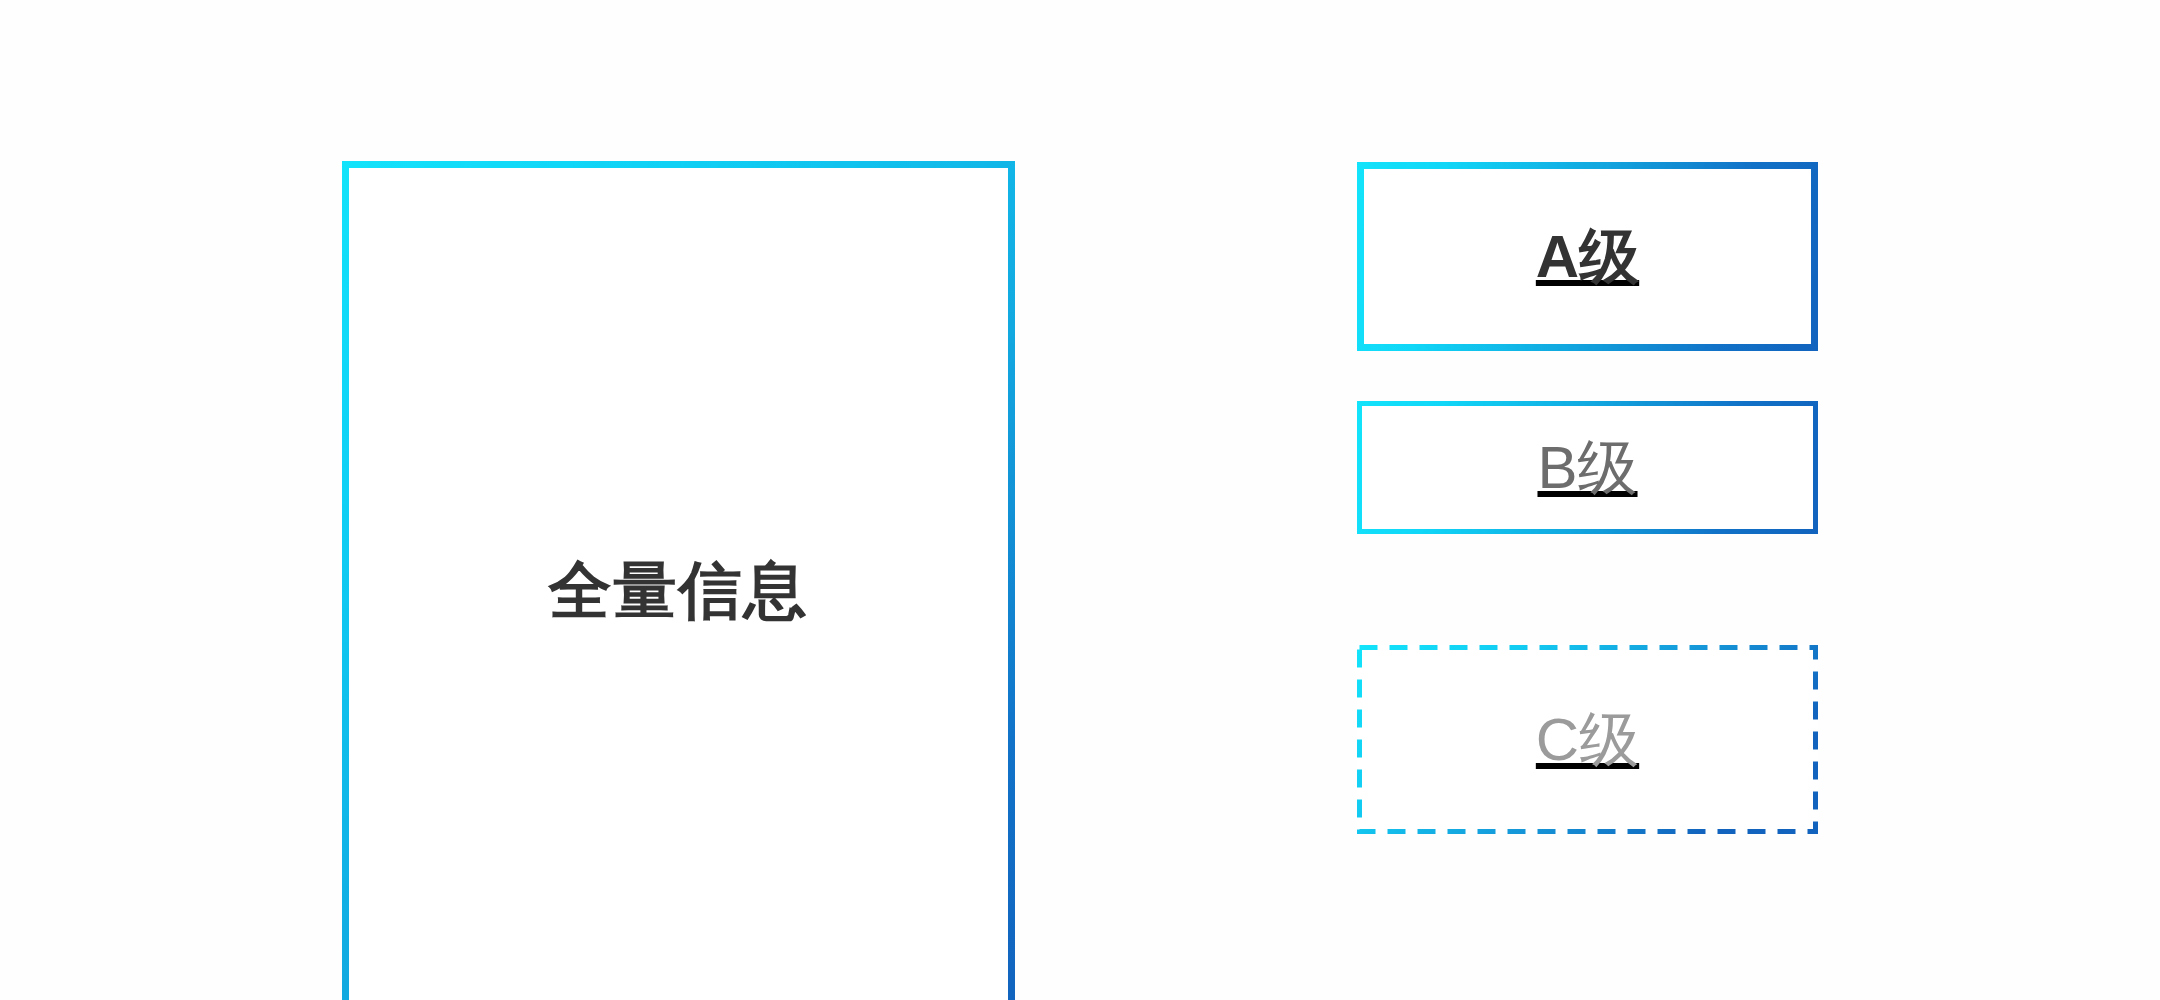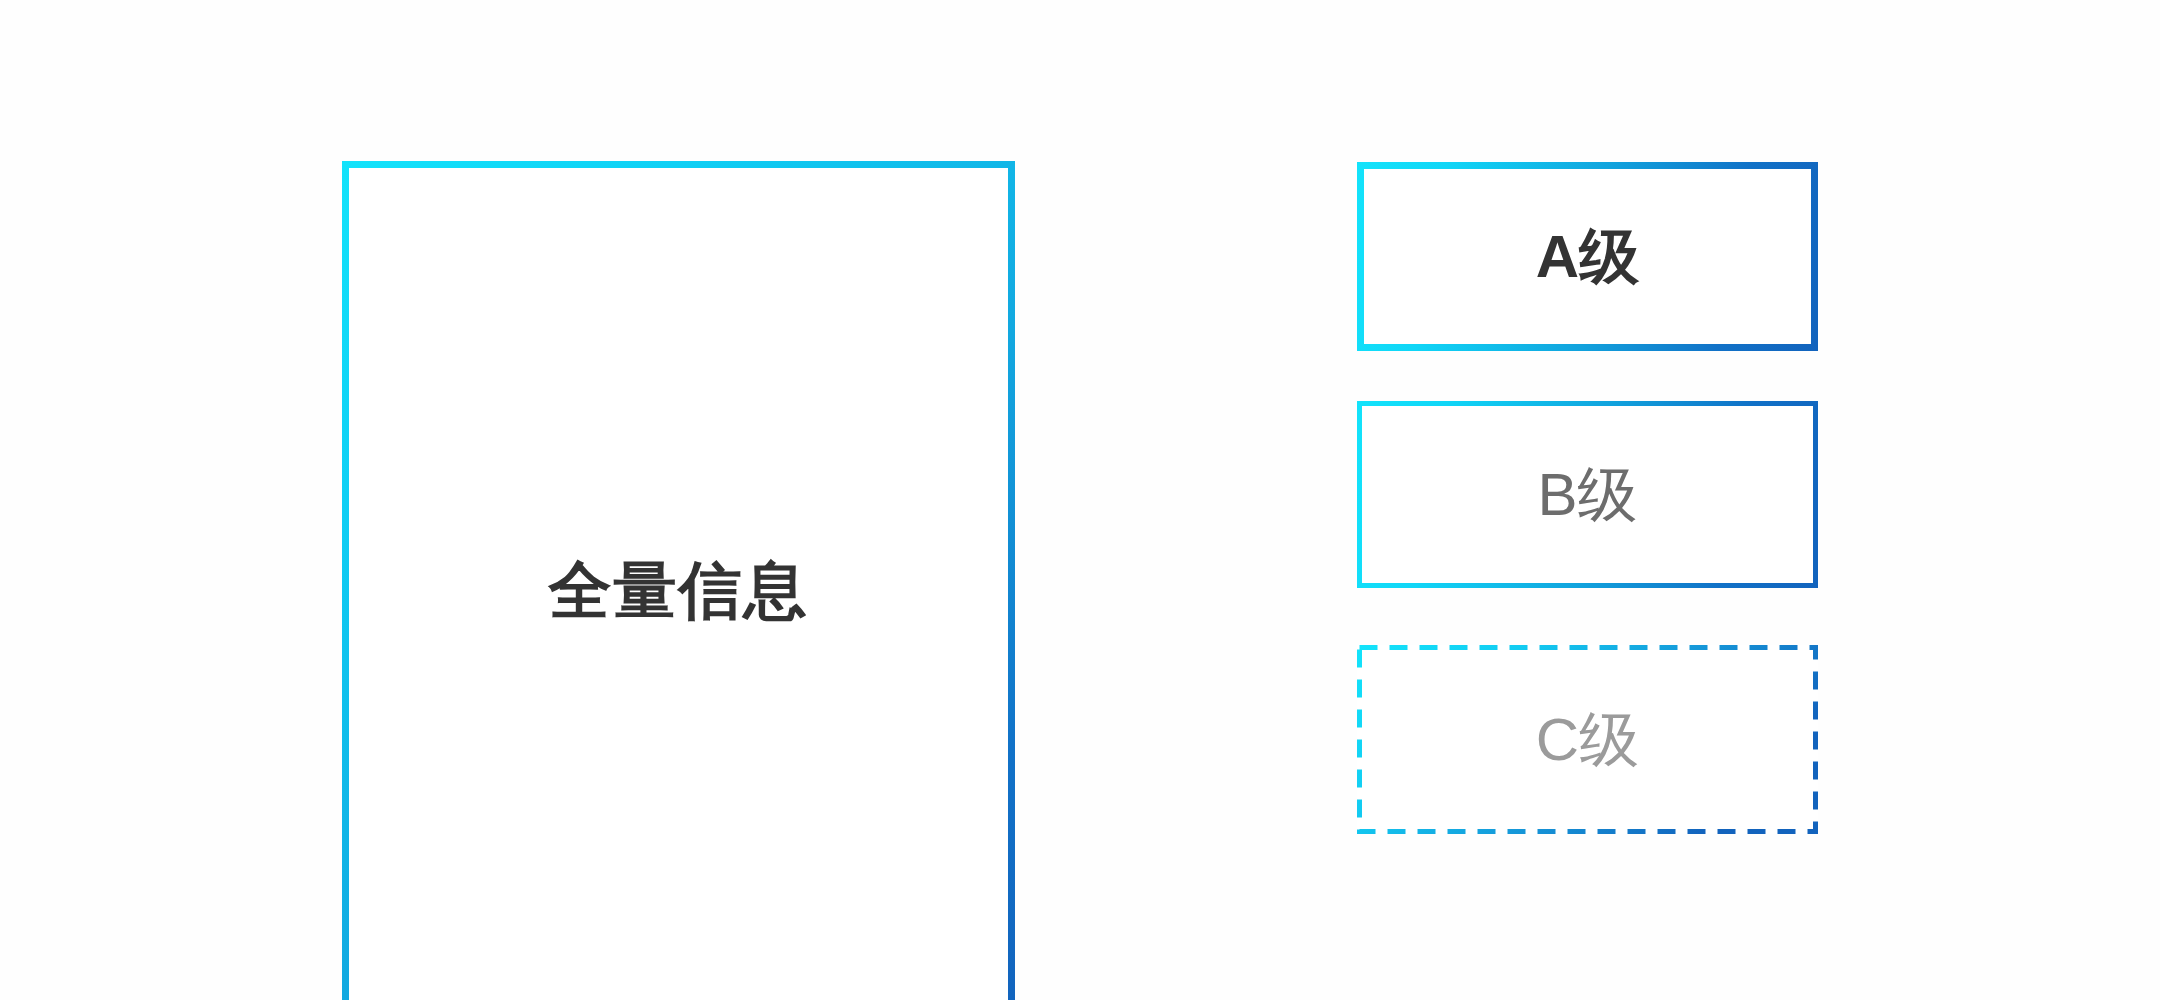--- a/index.html
+++ b/index.html
@@ -48,20 +48,21 @@
   
   .level-box {
     position: absolute;
     left: 1357px;
     width: 461px;
     box-sizing: border-box;
     display: flex;
     align-items: center;
     justify-content: center;
     background: #ffffff;
+    text-decoration: underline;
   }
   .level-label {
     font-size: 60px;
     line-height: 1;
     white-space: nowrap;
   }
 
   
   .level-a {
     top: 162px;
@@ -72,21 +73,21 @@
       linear-gradient(100deg, #13e3fb 0%, #10d6f7 18%, #11a2dd 52%, #1171c7 80%, #1263bd 100%) border-box;
   }
   .level-a .level-label {
     font-weight: bold;
     color: #333333;
   }
 
   
   .level-b {
     top: 401px;
-    height: 187px;
+    height: 133px;
     border: 5px solid transparent;
     background:
       linear-gradient(#ffffff, #ffffff) padding-box,
       linear-gradient(100deg, #13e3fb 0%, #10d6f7 18%, #11a2dd 52%, #1171c7 80%, #1263bd 100%) border-box;
   }
   .level-b .level-label {
     font-weight: normal;
     color: #6d6d6d;
   }
 

